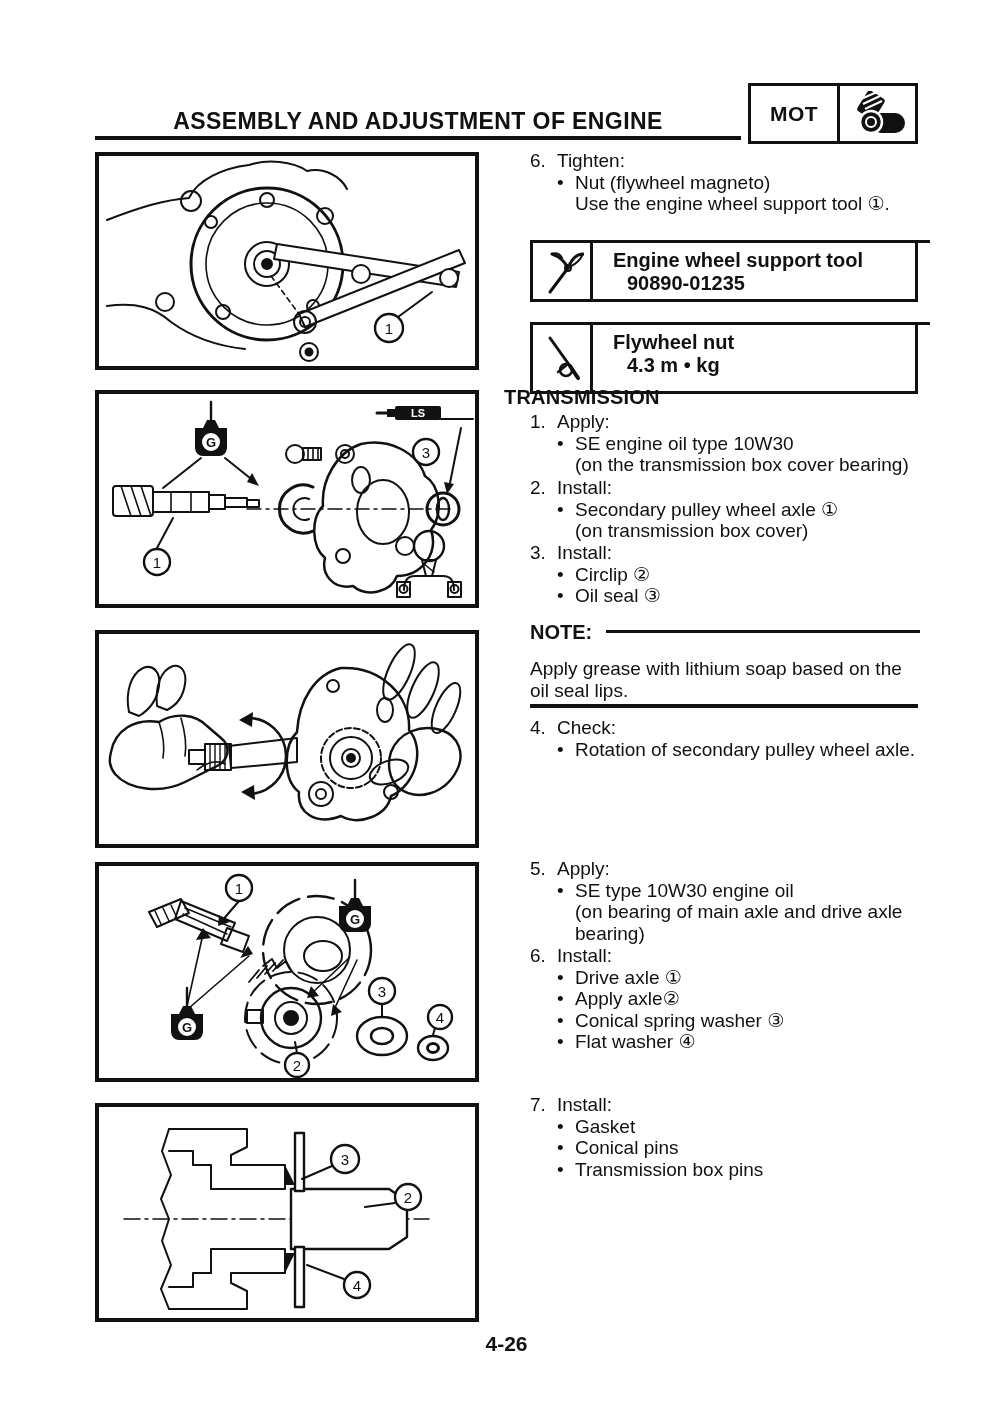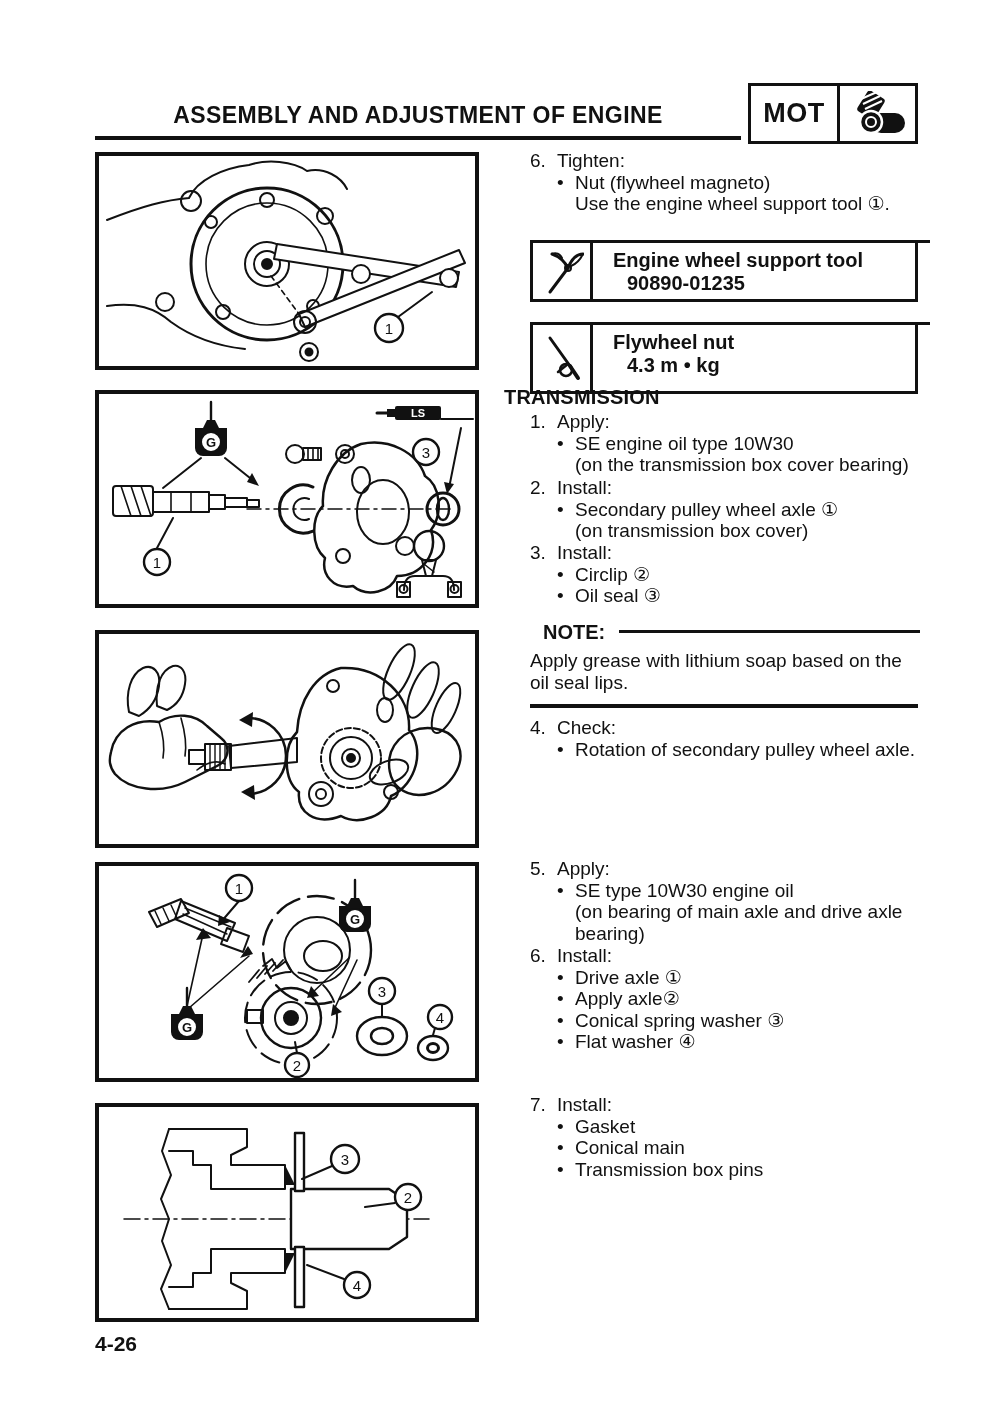--- a/index.html
+++ b/index.html
@@ -1,49 +1,49 @@
 <!DOCTYPE html>
 <html><head>
 <meta charset="utf-8">
 <style>
   html,body{margin:0;padding:0;background:#fff;}
   body{width:1000px;height:1415px;font-family:"Liberation Sans","DejaVu Sans",sans-serif;color:#111;}
   .page{position:relative;width:1000px;height:1415px;background:#fff;overflow:hidden;}
-  .title{position:absolute;left:95px;top:102px;width:646px;margin:0;text-align:center;
+  .title{position:absolute;left:95px;top:108px;width:646px;margin:0;text-align:center;
          font-size:23px;font-weight:bold;letter-spacing:.4px;white-space:nowrap;}
   .title-rule{position:absolute;left:95px;top:136px;width:646px;height:4px;background:#111;}
   .mot-box{position:absolute;left:748px;top:83px;width:170px;height:61px;border:3px solid #111;
            display:flex;box-sizing:border-box;background:#fff;}
   .mot-cell{width:86px;display:flex;align-items:center;justify-content:center;
-            font-size:27px;font-weight:bold;letter-spacing:.5px;}
+            font-size:21px;font-weight:bold;letter-spacing:.5px;}
   .mot-icon-cell{flex:1;border-left:3px solid #111;display:flex;align-items:center;justify-content:center;}
   .fig{position:absolute;left:95px;width:384px;border:4px solid #111;background:#fff;
        box-sizing:border-box;margin:0;overflow:hidden;}
   .fig svg{display:block;}
   svg text{font-family:"Liberation Sans","DejaVu Sans",sans-serif;}
   .rc{position:absolute;left:530px;width:400px;font-size:19px;line-height:21.5px;}
   .ln{display:flex;}
   .num{width:27px;flex:none;}
   .sbody{padding-left:27px;}
   .bull{display:flex;}
   .dot{width:18px;flex:none;}
   .cont{padding-left:18px;max-width:352px;}
   .sect-head{position:absolute;left:504px;top:386px;font-size:20px;font-weight:bold;letter-spacing:.2px;}
   .spec{position:absolute;left:530px;width:388px;border:3px solid #111;display:flex;
         box-sizing:border-box;background:#fff;}
   .spec .icon{width:57px;flex:none;border-right:3px solid #111;display:flex;align-items:center;justify-content:center;}
   .spec .txt{padding:6px 0 16px 20px;font-weight:bold;font-size:20px;line-height:23px;}
   .spec .v{padding-left:14px;}
   .tail{position:absolute;top:-3px;right:-15px;width:15px;height:3px;background:#111;}
   .noteblk{position:absolute;left:530px;width:390px;}
-  .note-head{display:flex;align-items:flex-start;font-weight:bold;font-size:20px;line-height:22px;margin-left:13px;}
+  .note-head{display:flex;align-items:flex-start;font-weight:bold;font-size:20px;line-height:22px;}
   .note-rule{flex:1;height:3px;background:#111;margin-top:9px;margin-left:14px;}
-  .note-text{margin-top:7px;font-size:19px;line-height:21.5px;width:392px;}
+  .note-text{margin-top:15px;font-size:19px;line-height:21.5px;width:392px;}
   .close-rule{position:absolute;left:530px;top:704px;width:388px;height:4px;background:#111;}
-  .pageno{position:absolute;left:95px;top:1332px;width:823px;
+  .pageno{position:absolute;left:95px;top:1332px;width:823px;text-align:center;
           font-weight:bold;font-size:21px;}
 </style>
 </head>
 <body>
 
 <div class="page">
 
   <h1 class="title">ASSEMBLY AND ADJUSTMENT OF ENGINE</h1>
   <div class="title-rule"></div>
   <div class="mot-box">
@@ -488,21 +488,21 @@
       <span class="num">7.</span>
       <span>Install:</span>
     </div>
     <div class="sbody">
       <div class="bull">
         <span class="dot">•</span>
         <span>Gasket</span>
       </div>
       <div class="bull">
         <span class="dot">•</span>
-        <span>Conical main</span>
+        <span>Conical pins</span>
       </div>
       <div class="bull">
         <span class="dot">•</span>
         <span>Transmission box pins</span>
       </div>
     </div>
   </div>
 
 
   <div class="pageno">4-26</div>

